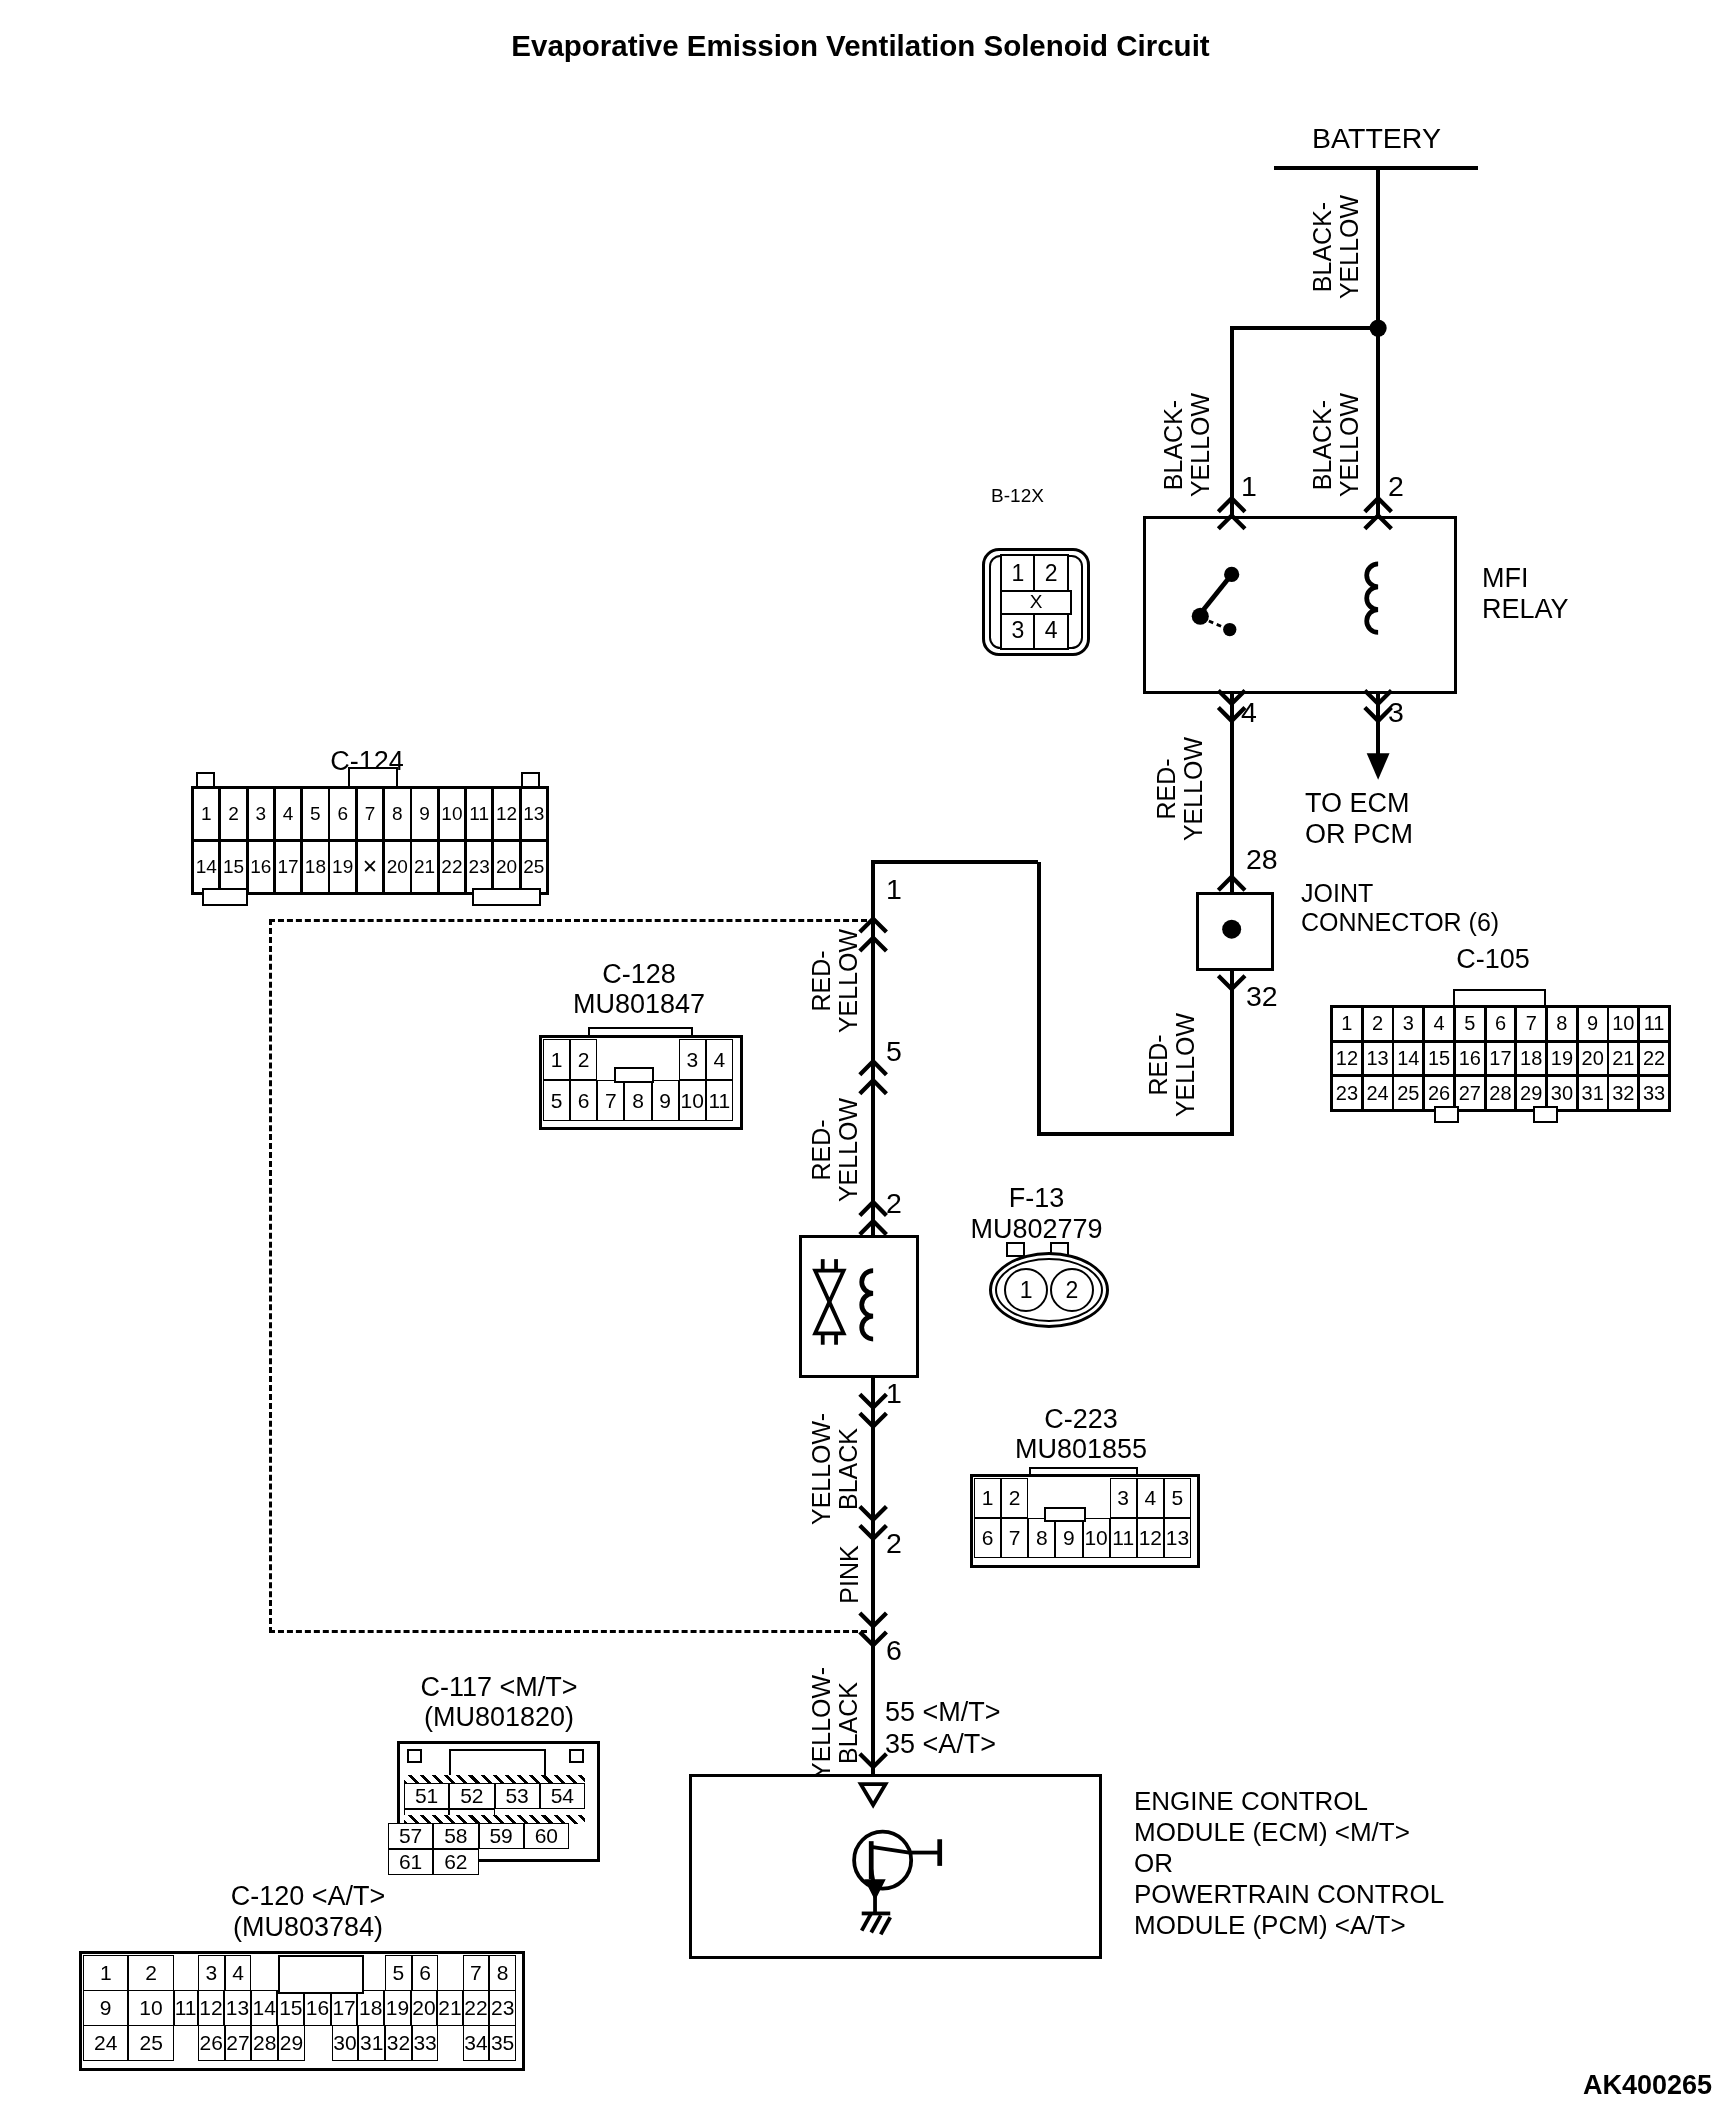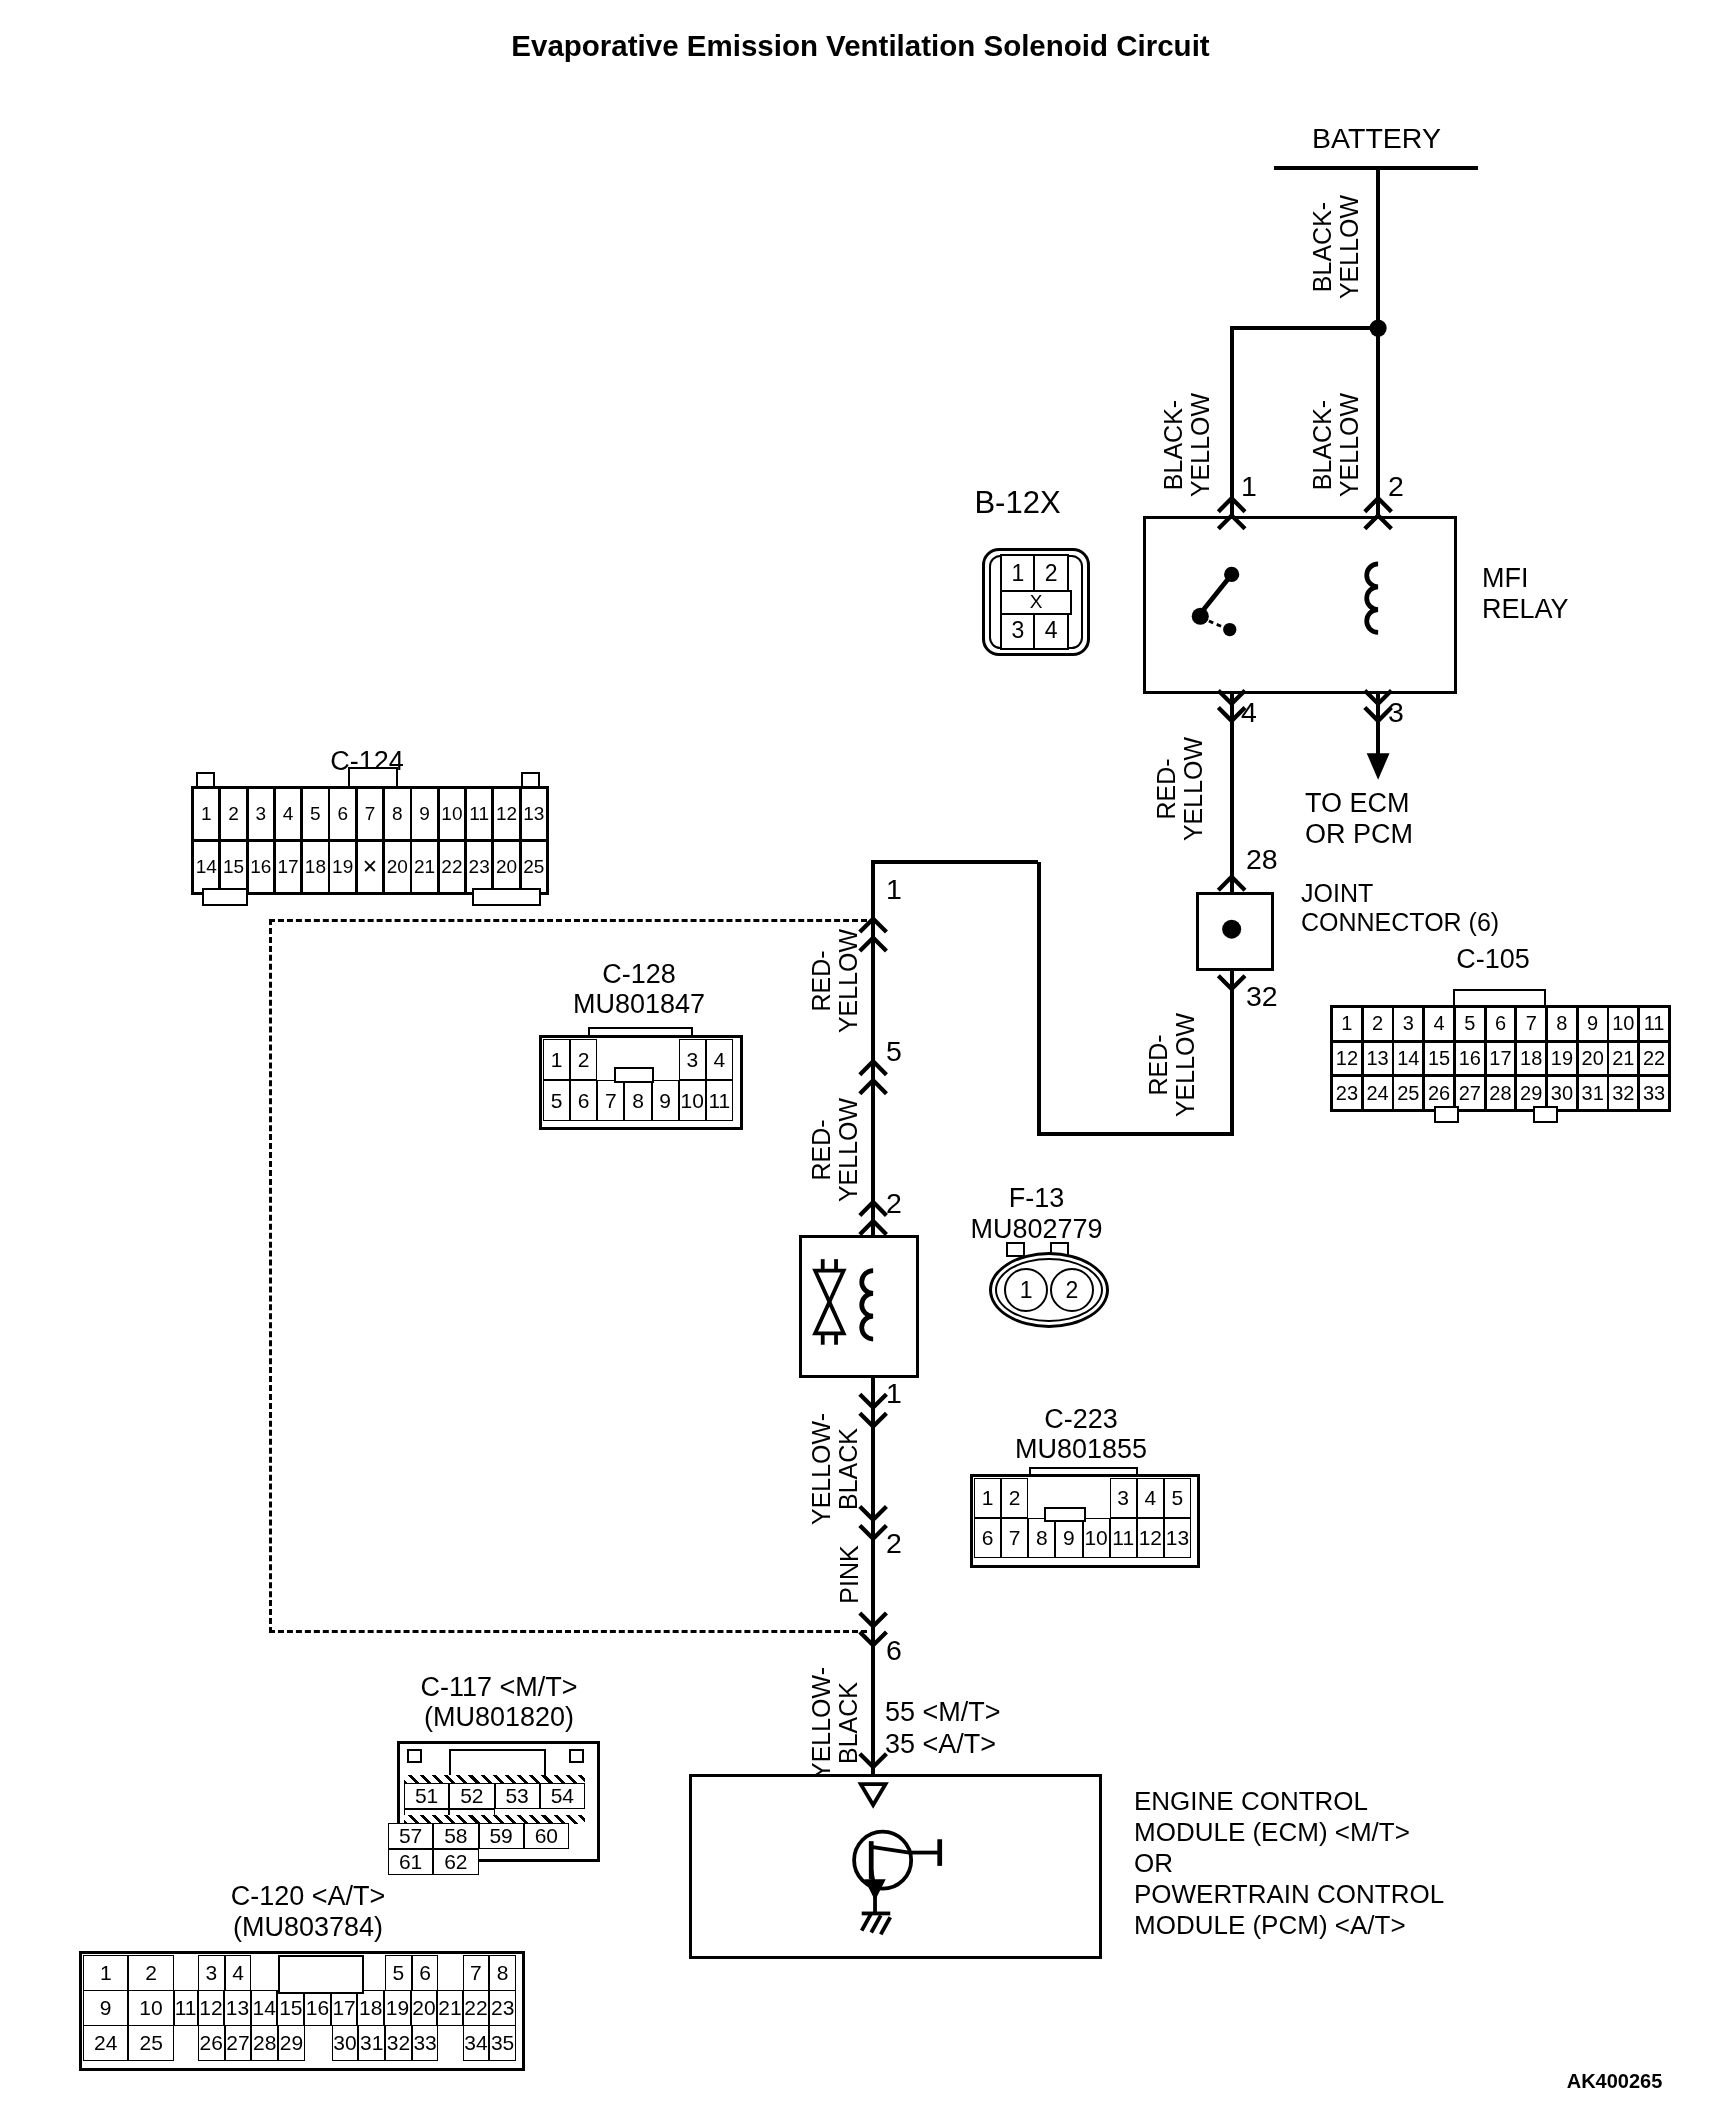--- a/index.html
+++ b/index.html
@@ -118,21 +118,21 @@
   </div>
 
   <div class="box" style="left:1143px;top:516px;width:308px;height:172px"></div>
   <div class="txt lbl28" style="left:1482px;top:563px"><span>MFI</span>
 <span>RELAY</span></div>
   <div class="pin" style="left:1241px;top:470px">1</div>
   <div class="pin" style="left:1388px;top:470px">2</div>
   <div class="pin" style="left:1241px;top:696px">4</div>
   <div class="pin" style="left:1388px;top:696px">3</div>
 
-  <div class="txt ctr" style="left:951px;top:485px;width:133px;font-size:31px">B-12X</div>
+  <div class="txt ctr" style="left:951px;top:485px;width:133px;font-size:19px">B-12X</div>
   <div class="b12x-outer" style="left:982px;top:548px;width:102px;height:102px">
     <div class="b12x-inner">
       <div class="b12x-row">
           <div class="b12x-cell">1</div>
           <div class="b12x-cell">2</div>
         </div>
       <div class="b12x-bar">X</div>
       <div class="b12x-row">
           <div class="b12x-cell">3</div>
           <div class="b12x-cell">4</div>
@@ -386,21 +386,21 @@
   <div class="txt" style="left:885px;top:1697px;font-size:27px">55 &lt;M/T&gt;</div>
   <div class="txt" style="left:885px;top:1729px;font-size:27px">35 &lt;A/T&gt;</div>
 
   <div class="box" style="left:689px;top:1774px;width:407px;height:179px"></div>
   <div class="txt" style="left:1134px;top:1786px;font-size:26px;line-height:31px"><span>ENGINE CONTROL</span>
 <span>MODULE (ECM) &lt;M/T&gt;</span>
 <span>OR</span>
 <span>POWERTRAIN CONTROL</span>
 <span>MODULE (PCM) &lt;A/T&gt;</span></div>
 
-  <div class="txt" style="left:1517px;top:2070px;width:195px;font-size:20px;font-weight:bold;text-align:center">AK400265</div>
+  <div class="txt" style="left:1517px;top:2070px;width:195px;font-size:27px;font-weight:bold;text-align:right">AK400265</div>
 
   <svg class="symbols" width="1732" height="2116" viewBox="0 0 1821 2225">
     <g stroke="#000" stroke-width="4.5" fill="none">
       <path d="M1281,538 L1295,524 L1309,538 M1281,556 L1295,542 L1309,556"></path>
       <path d="M1435,538 L1449,524 L1463,538 M1435,556 L1449,542 L1463,556"></path>
       <path d="M1281,726 L1295,740 L1309,726 M1281,744 L1295,758 L1309,744"></path>
       <path d="M1435,726 L1449,740 L1463,726 M1435,744 L1449,758 L1463,744"></path>
       <path d="M1281,936 L1295,922 L1309,936"></path>
       <path d="M1281,1026 L1295,1040 L1309,1026"></path>
       <path d="M904,980 L918,966 L932,980 M904,1000 L918,986 L932,1000"></path>

